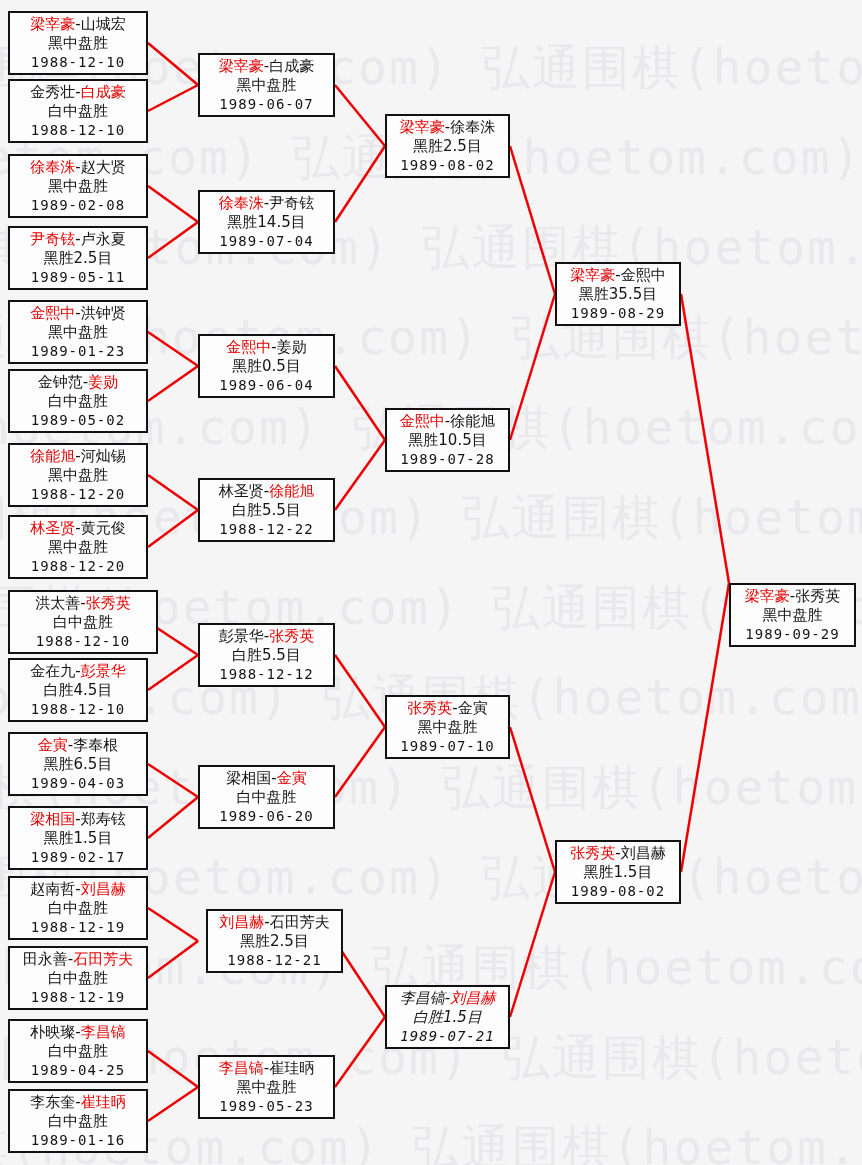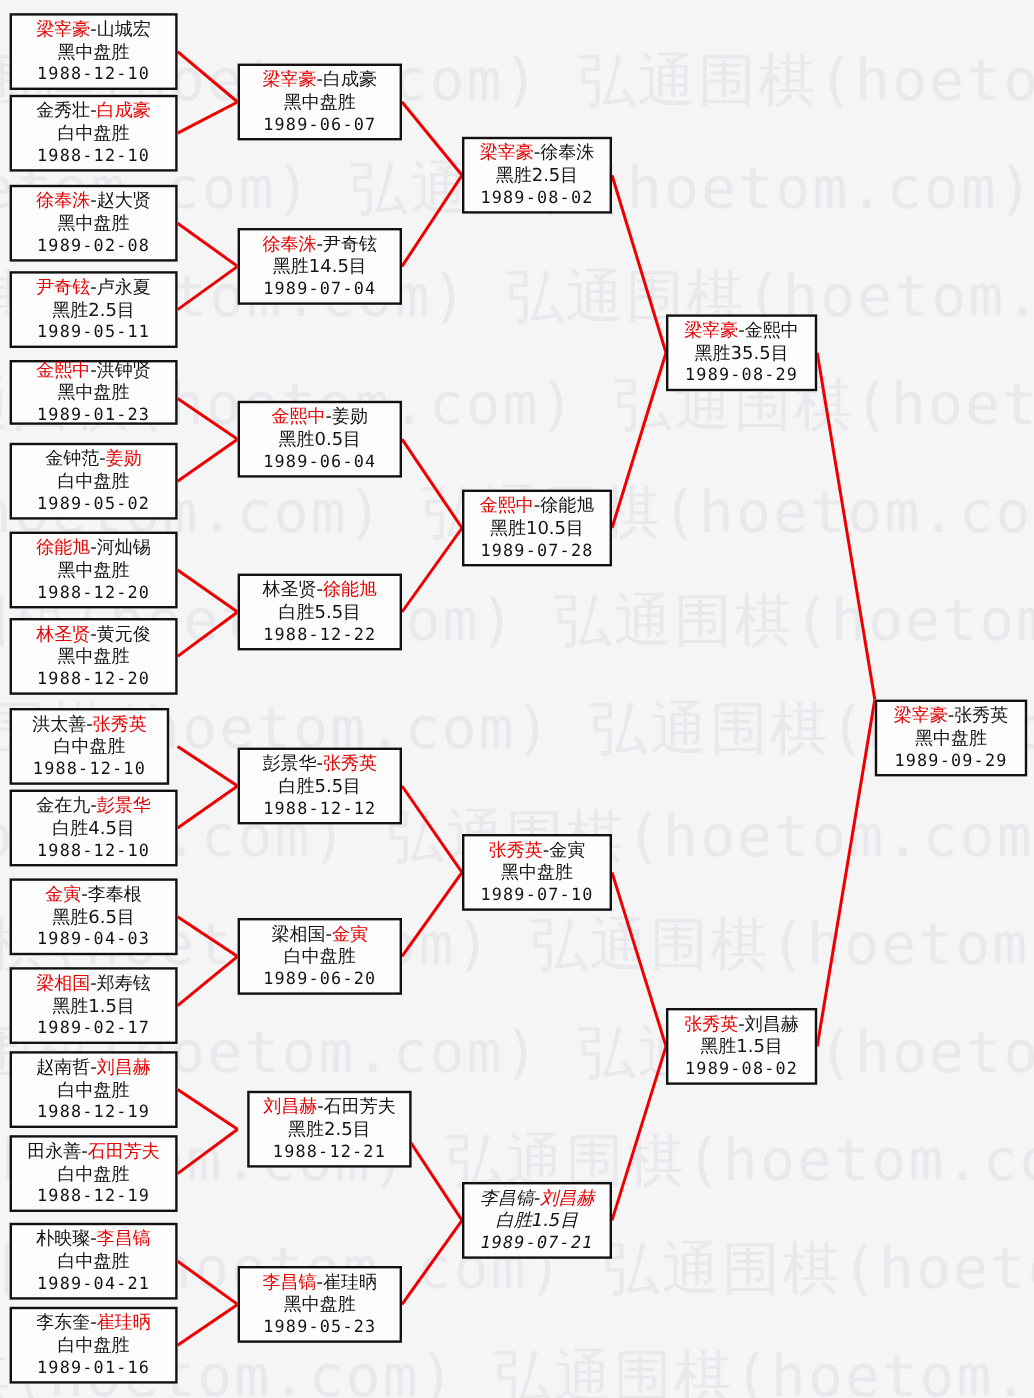--- a/index.html
+++ b/index.html
@@ -115,41 +115,41 @@
       <div class="match-box" style="left: 8px; top: 154px; width: 140px; height: 64px;">
         <div class="names"><span class="winner">徐奉洙</span><span>-</span><span>赵大贤</span></div>
         <div class="result-line">黑中盘胜</div>
         <div class="date-line">1989-02-08</div>
       </div>
       <div class="match-box" style="left: 8px; top: 226px; width: 140px; height: 64px;">
         <div class="names"><span class="winner">尹奇铉</span><span>-</span><span>卢永夏</span></div>
         <div class="result-line">黑胜2.5目</div>
         <div class="date-line">1989-05-11</div>
       </div>
-      <div class="match-box" style="left: 8px; top: 300px; width: 140px; height: 54px;">
+      <div class="match-box" style="left: 8px; top: 300px; width: 140px; height: 64px;">
         <div class="names"><span class="winner">金熙中</span><span>-</span><span>洪钟贤</span></div>
         <div class="result-line">黑中盘胜</div>
         <div class="date-line">1989-01-23</div>
       </div>
       <div class="match-box" style="left: 8px; top: 369px; width: 140px; height: 64px;">
         <div class="names"><span>金钟范</span><span>-</span><span class="winner">姜勋</span></div>
         <div class="result-line">白中盘胜</div>
         <div class="date-line">1989-05-02</div>
       </div>
       <div class="match-box" style="left: 8px; top: 443px; width: 140px; height: 64px;">
         <div class="names"><span class="winner">徐能旭</span><span>-</span><span>河灿锡</span></div>
         <div class="result-line">黑中盘胜</div>
         <div class="date-line">1988-12-20</div>
       </div>
       <div class="match-box" style="left: 8px; top: 515px; width: 140px; height: 64px;">
         <div class="names"><span class="winner">林圣贤</span><span>-</span><span>黄元俊</span></div>
         <div class="result-line">黑中盘胜</div>
         <div class="date-line">1988-12-20</div>
       </div>
-      <div class="match-box" style="left: 8px; top: 590px; width: 133px; height: 64px;">
+      <div class="match-box" style="left: 8px; top: 590px; width: 150px; height: 64px;">
         <div class="names"><span>洪太善</span><span>-</span><span class="winner">张秀英</span></div>
         <div class="result-line">白中盘胜</div>
         <div class="date-line">1988-12-10</div>
       </div>
       <div class="match-box" style="left: 8px; top: 658px; width: 140px; height: 64px;">
         <div class="names"><span>金在九</span><span>-</span><span class="winner">彭景华</span></div>
         <div class="result-line">白胜4.5目</div>
         <div class="date-line">1988-12-10</div>
       </div>
       <div class="match-box" style="left: 8px; top: 732px; width: 140px; height: 64px;">
@@ -168,21 +168,21 @@
         <div class="date-line">1988-12-19</div>
       </div>
       <div class="match-box" style="left: 8px; top: 946px; width: 140px; height: 64px;">
         <div class="names"><span>田永善</span><span>-</span><span class="winner">石田芳夫</span></div>
         <div class="result-line">白中盘胜</div>
         <div class="date-line">1988-12-19</div>
       </div>
       <div class="match-box" style="left: 8px; top: 1019px; width: 140px; height: 64px;">
         <div class="names"><span>朴映璨</span><span>-</span><span class="winner">李昌镐</span></div>
         <div class="result-line">白中盘胜</div>
-        <div class="date-line">1989-04-21</div>
+        <div class="date-line">1989-04-25</div>
       </div>
       <div class="match-box" style="left: 8px; top: 1089px; width: 140px; height: 64px;">
         <div class="names"><span>李东奎</span><span>-</span><span class="winner">崔珪昞</span></div>
         <div class="result-line">白中盘胜</div>
         <div class="date-line">1989-01-16</div>
       </div>
       <div class="match-box" style="left: 198px; top: 53px; width: 137px; height: 64px;">
         <div class="names"><span class="winner">梁宰豪</span><span>-</span><span>白成豪</span></div>
         <div class="result-line">黑中盘胜</div>
         <div class="date-line">1989-06-07</div>

